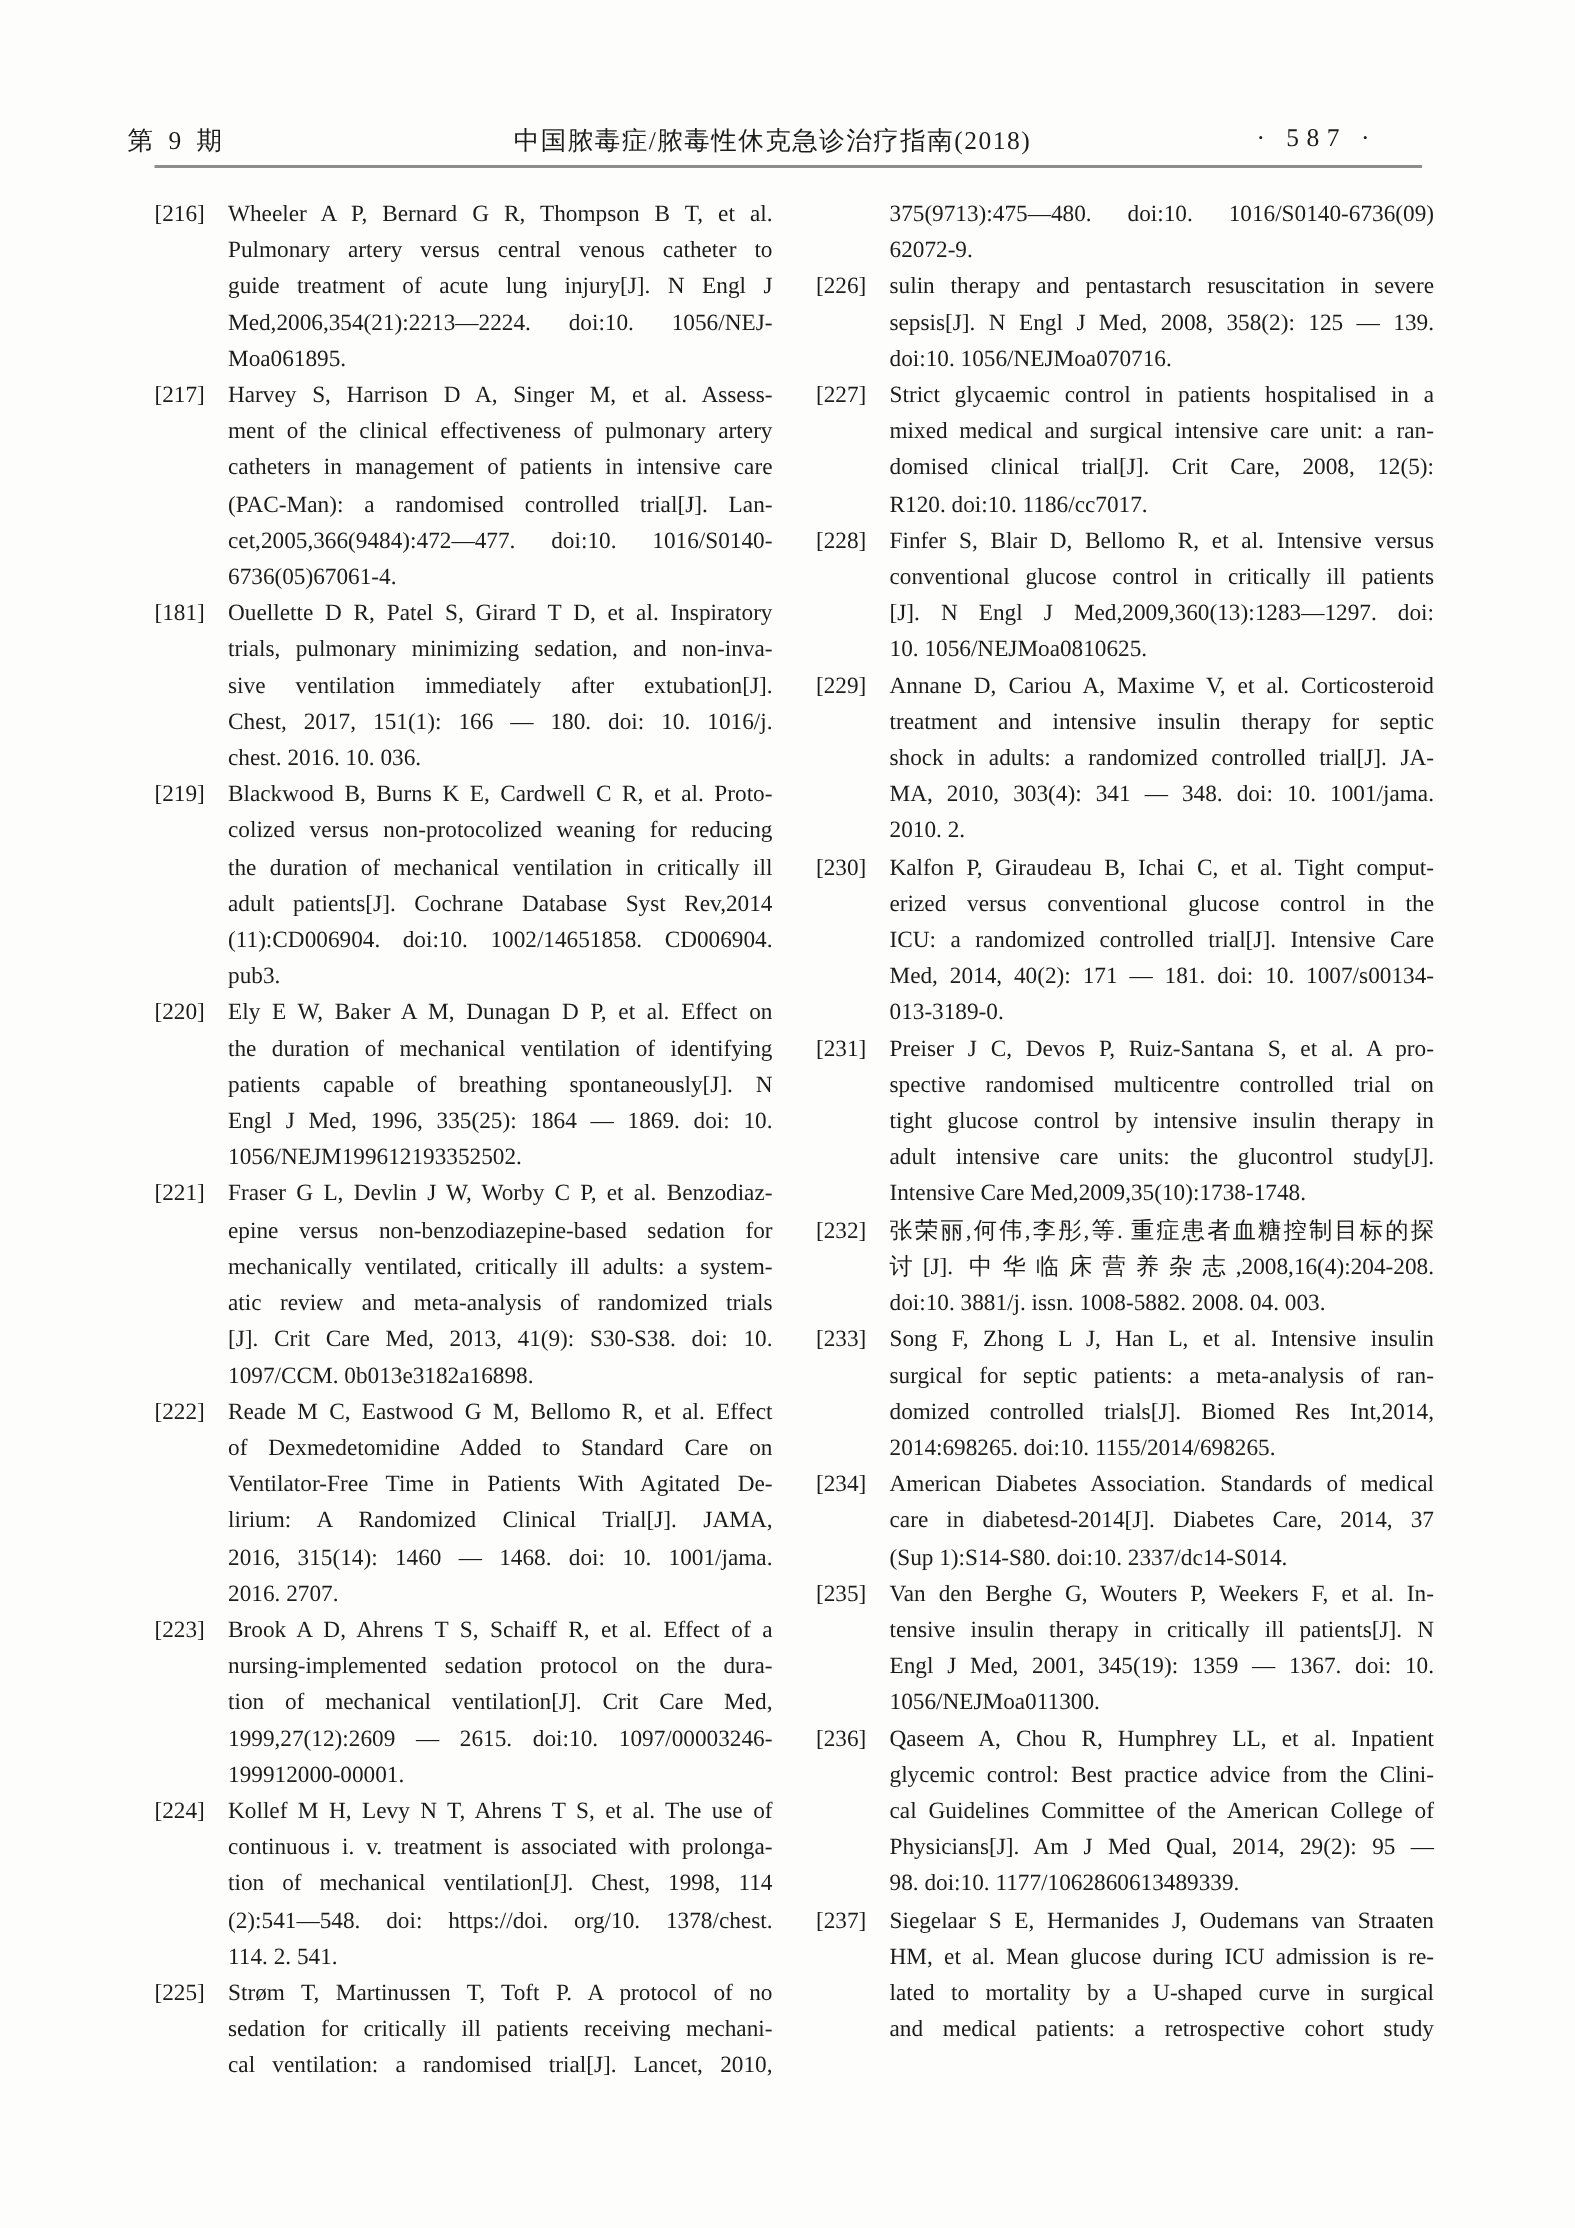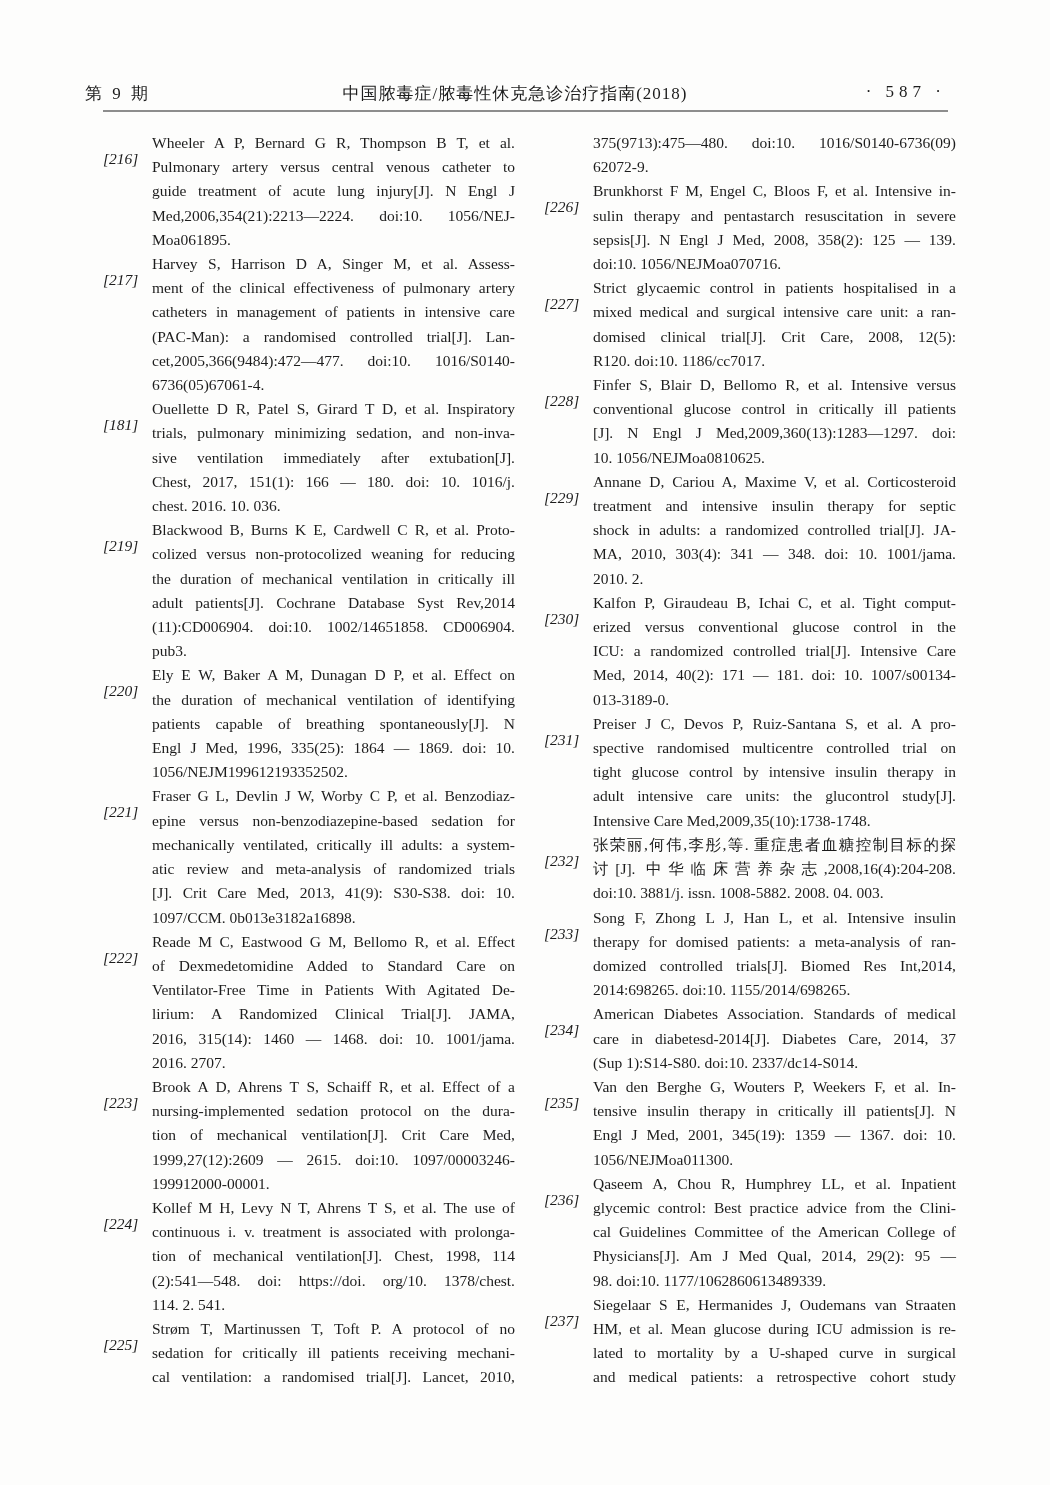--- a/index.html
+++ b/index.html
@@ -7,30 +7,30 @@
     width: 1050px; height: 1485px;
     position: relative;
     background: #fdfdfc;
     color: #1c1c1c;
     font-family: "Liberation Serif", "DejaVu Serif", serif;
     overflow: hidden;
   }
   .header { position: absolute; top: 82px; left: 0; width: 1050px; height: 24px; font-size: 17px; }
   .header-issue { position: absolute; left: 85px; top: 0; letter-spacing: 3px; }
   .header-title { position: absolute; left: 0; top: 0; width: 1030px; text-align: center; letter-spacing: 1px; }
-  .header-page { position: absolute; right: 104px; top: 0; letter-spacing: 5px; text-align: center; }
+  .header-page { position: absolute; right: 132px; top: 0; letter-spacing: 5px; text-align: center; }
   .header-rule { position: absolute; left: 103px; top: 110px; width: 845px; height: 2px; background: #8d8d8d; }
   .col {
     position: absolute; top: 131px; width: 412px;
     font-size: 15.5px; line-height: 24.2px;
   }
   .col-left  { left: 103px; }
   .col-right { left: 544px; }
   .ref { position: relative; padding-left: 49px; }
-  .ref-label { position: absolute; left: 0; top: 16px; font-style: italic; }
+  .ref-label { position: absolute; left: 0; top: 0; }
   .line { text-align: justify; text-align-last: justify; }
   .line.last { text-align: center; text-align-last: left; }
 </style>
 </head>
 <body>
 
 <header class="header">
   <span class="header-issue">第 9 期</span>
   <span class="header-title">中国脓毒症/脓毒性休克急诊治疗指南(2018)</span>
   <span class="header-page">· 587 ·</span>
@@ -122,21 +122,20 @@
         <div class="line">cal ventilation: a randomised trial[J]. Lancet, 2010,</div>
       </div>
     </div>
   <div class="col col-right" id="col-right">
       <div class="ref">
         <div class="line">375(9713):475—480. doi:10. 1016/S0140-6736(09)</div>
         <div class="line last">62072-9.</div>
       </div>
       <div class="ref">
         <span class="ref-label">[226]</span>
-        <div class="line">Brunkhorst F M, Engel C, Bloos F, et al. Intensive in-</div>
         <div class="line">sulin therapy and pentastarch resuscitation in severe</div>
         <div class="line">sepsis[J]. N Engl J Med, 2008, 358(2): 125 — 139.</div>
         <div class="line last">doi:10. 1056/NEJMoa070716.</div>
       </div>
       <div class="ref">
         <span class="ref-label">[227]</span>
         <div class="line">Strict glycaemic control in patients hospitalised in a</div>
         <div class="line">mixed medical and surgical intensive care unit: a ran-</div>
         <div class="line">domised clinical trial[J]. Crit Care, 2008, 12(5):</div>
         <div class="line last">R120. doi:10. 1186/cc7017.</div>
@@ -174,21 +173,21 @@
       </div>
       <div class="ref">
         <span class="ref-label">[232]</span>
         <div class="line">张荣丽,何伟,李彤,等. 重症患者血糖控制目标的探</div>
         <div class="line">讨[J]. 中华临床营养杂志,2008,16(4):204-208.</div>
         <div class="line last">doi:10. 3881/j. issn. 1008-5882. 2008. 04. 003.</div>
       </div>
       <div class="ref">
         <span class="ref-label">[233]</span>
         <div class="line">Song F, Zhong L J, Han L, et al. Intensive insulin</div>
-        <div class="line">therapy for domised patients: a meta-analysis of ran-</div>
+        <div class="line">surgical for septic patients: a meta-analysis of ran-</div>
         <div class="line">domized controlled trials[J]. Biomed Res Int,2014,</div>
         <div class="line last">2014:698265. doi:10. 1155/2014/698265.</div>
       </div>
       <div class="ref">
         <span class="ref-label">[234]</span>
         <div class="line">American Diabetes Association. Standards of medical</div>
         <div class="line">care in diabetesd-2014[J]. Diabetes Care, 2014, 37</div>
         <div class="line last">(Sup 1):S14-S80. doi:10. 2337/dc14-S014.</div>
       </div>
       <div class="ref">

